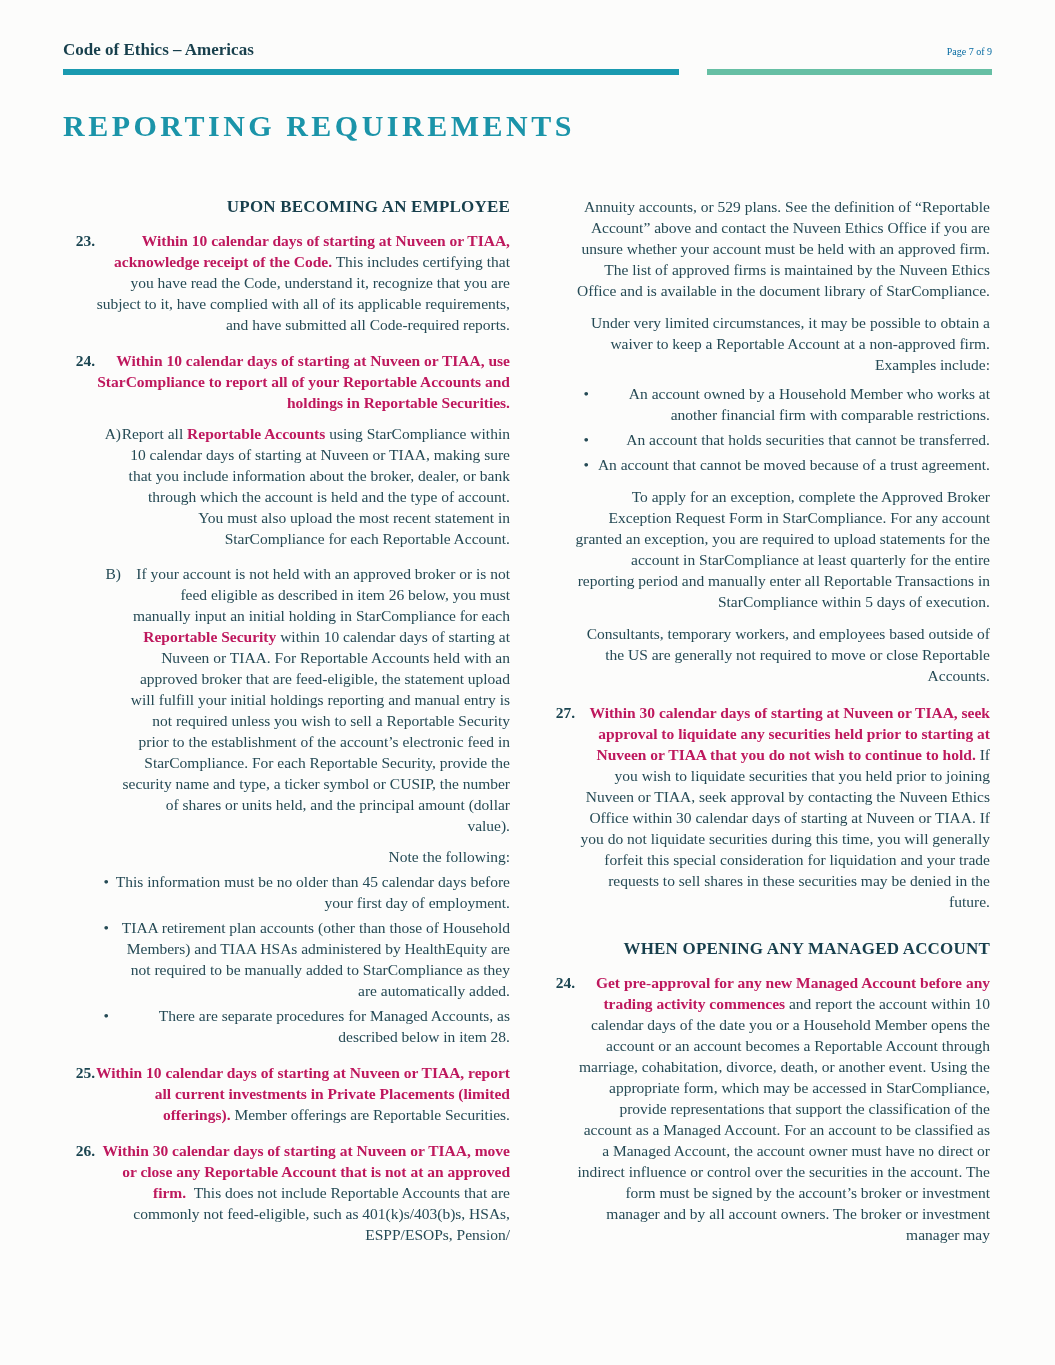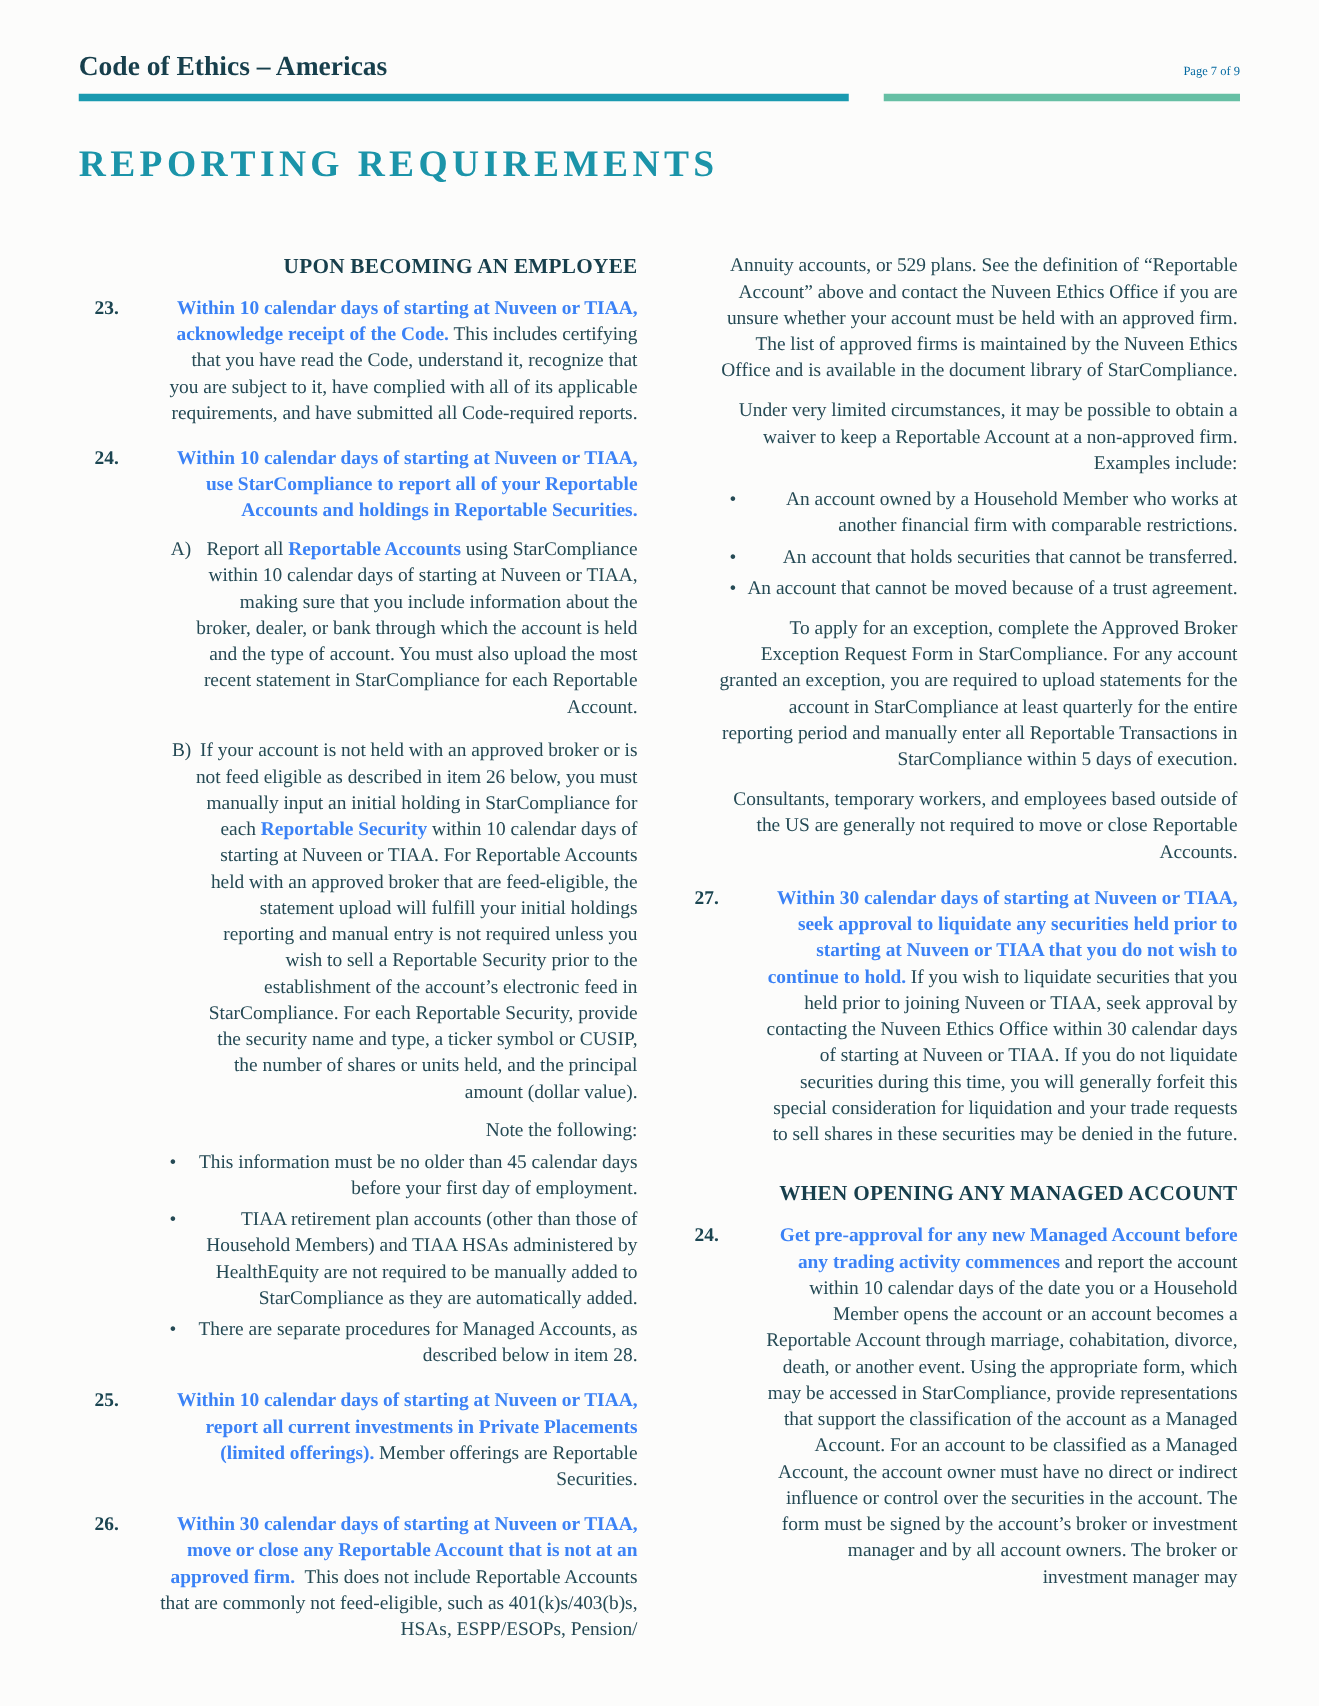--- a/index.html
+++ b/index.html
@@ -8,44 +8,44 @@
     width: 1055px; height: 1365px;
     background: #fcfcfb;
     font-family: "Liberation Serif", "DejaVu Serif", serif;
     color: #254a55;
     position: relative;
     padding: 40px 63px 0 63px;
     overflow: hidden;
   }
   
   .hdr-row { display: flex; justify-content: space-between; align-items: baseline; }
-  .hdr-title { font-size: 22px; font-weight: bold; color: #173f4c; }
+  .hdr-title { font-size: 17px; font-weight: bold; color: #173f4c; }
   .hdr-page { font-size: 10px; color: #0369a1; }
   .hdr-rule { display: flex; margin-top: 9px; }
   .rule-teal { height: 6px; width: 617px; background: #1a9ab0; }
   .rule-gap { width: 28px; }
   .rule-green { height: 6px; width: 285px; background: #66bfa4; }
   
   .doc-title {
     margin-top: 34px;
     font-size: 30px; font-weight: bold; letter-spacing: 3.5px;
     color: #1b94a9;
   }
   
   .cols { display: flex; margin-top: 53px; text-align: right; }
   .col { width: 447px; }
   .col-gap { width: 33px; flex: 0 0 33px; }
   .section-heading {
     font-size: 17px; font-weight: bold; color: #173f4c;
     margin-bottom: 13px; letter-spacing: 0.2px;
   }
   .body-txt { font-size: 15.5px; line-height: 21px; }
-  .b { font-weight: bold; color: #3b82f6; }
+  .b { font-weight: bold; color: #be185d; }
   
-  .num-item { display: flex; margin-bottom: 15px; gap: 32px; }
+  .num-item { display: flex; margin-bottom: 15px; }
   .num-item .num {
     flex: 0 0 32px; font-weight: bold; color: #1b4551;
     font-size: 15.5px; line-height: 21px;
   }
   .num-item .itm-body { flex: 1; }
   .itm-body p { margin-bottom: 10px; }
   .itm-body p:last-child { margin-bottom: 0; }
   
   .sub-item { display: flex; margin-top: 10px; }
   .sub-item .sub-label { flex: 0 0 26px; font-size: 15.5px; line-height: 21px; }

